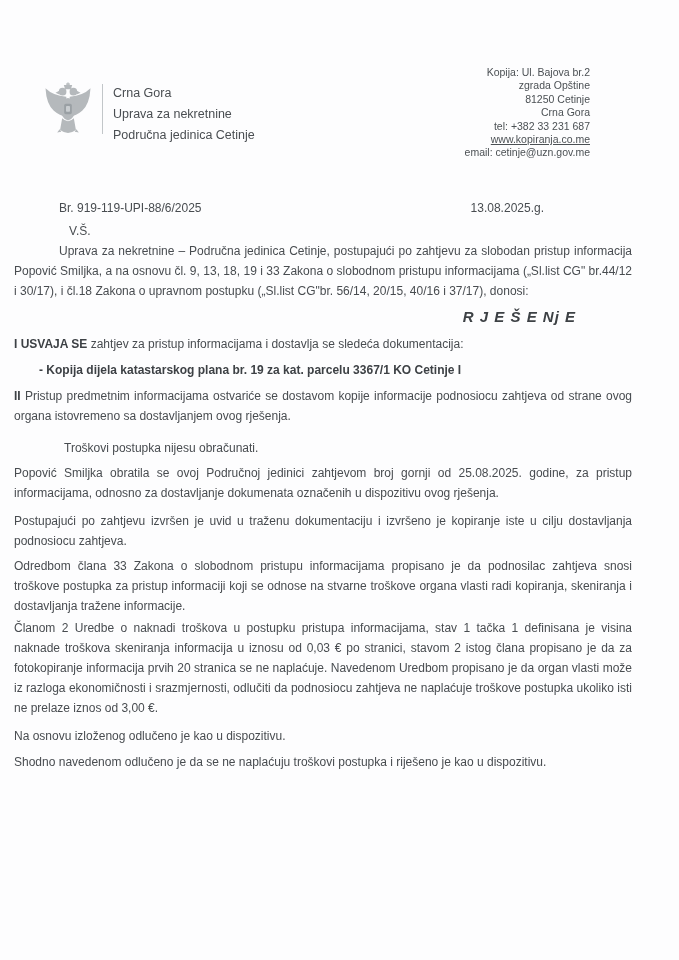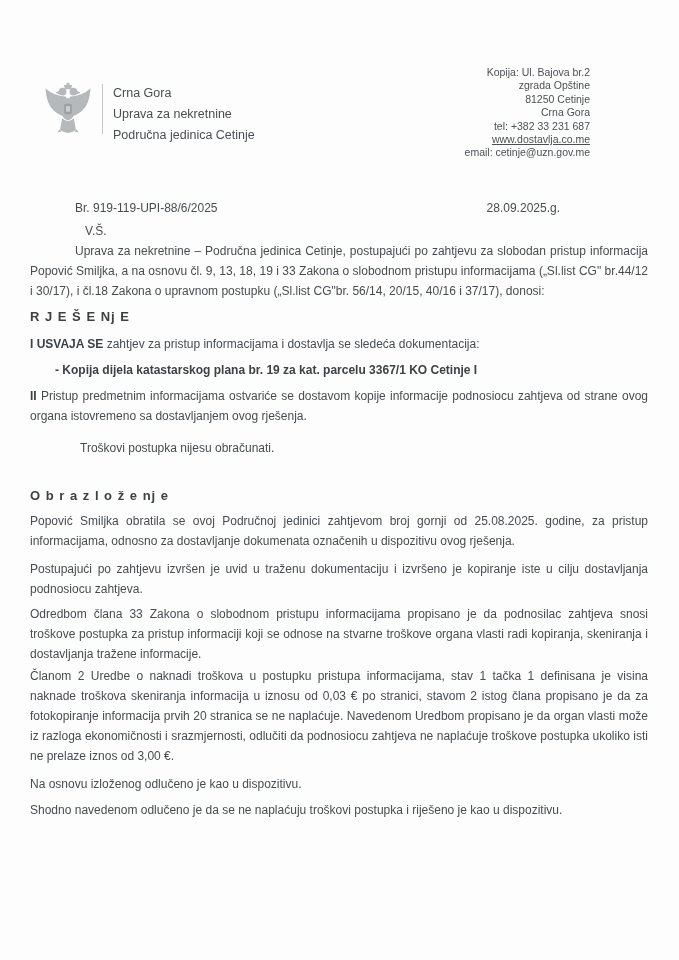--- a/index.html
+++ b/index.html
@@ -33,32 +33,32 @@
     position:absolute;top:66px;right:89px;
     text-align:right;
     font-size:10.5px;line-height:13.4px;color:#4b5054;
     white-space:nowrap;
   }
   .address .site{
     text-decoration:underline;color:#4b5054;cursor:pointer;
   }
   
   .content{
-    position:absolute;left:30px;top:198px;width:618px;
+    position:absolute;left:14px;top:198px;width:618px;
     font-size:12px;line-height:20px;color:#484c50;
   }
   .ref-row{display:flex;justify-content:space-between;}
   .ref-row .ref{margin-left:45px;}
   .ref-row .date{margin-right:88px;}
   .vs{margin:3px 0 0 55px;}
   p{margin:0;}
   .intro{margin-top:0;text-indent:45px;text-align:justify;}
   .title{
-    margin:6px 0 0;text-align:left;
-    font-size:13px;font-weight:bold;letter-spacing:1px;color:#3d4145;
+    margin:6px 0 0;text-align:right;
+    font-size:15px;font-weight:bold;letter-spacing:1px;color:#3d4145;font-style:italic;
   }
   .title.rjesenje{padding-right:56px;}
   .title.obr{margin-top:28px;padding-right:10px;}
   .usvaja{margin-top:7px;}
   .usvaja b,.item2 b{color:#3d4145;}
   .doc{margin:6px 0 0 25px;font-weight:bold;color:#3d4145;}
   .item2{margin-top:6px;text-align:justify;}
   .costs{margin:12px 0 0 50px;}
   .rp{text-align:justify;}
   .rp.p1{margin-top:5px;}
@@ -102,46 +102,45 @@
       <div>Područna jedinica Cetinje</div>
     </div>
   </header>
 
   <aside class="address">
     <div>Kopija: Ul. Bajova br.2</div>
     <div>zgrada Opštine</div>
     <div>81250 Cetinje</div>
     <div>Crna Gora</div>
     <div>tel: +382 33 231 687</div>
-    <div><span class="site">www.dostavlja.co.me</span></div>
+    <div><span class="site">www.kopiranja.co.me</span></div>
     <div>email: cetinje@uzn.gov.me</div>
   </aside>
 
   <main class="content">
 
     <div class="ref-row">
       <span class="ref">Br. 919-119-UPI-88/6/2025</span>
-      <span class="date">28.09.2025.g.</span>
+      <span class="date">13.08.2025.g.</span>
     </div>
 
     <div class="vs">V.Š.</div>
 
     <p class="intro">Uprava za nekretnine – Područna jedinica Cetinje, postupajući po zahtjevu za slobodan pristup informacija Popović Smiljka, a na osnovu čl. 9, 13, 18, 19 i 33 Zakona o slobodnom pristupu informacijama („Sl.list CG" br.44/12 i 30/17), i čl.18 Zakona o upravnom postupku („Sl.list CG"br. 56/14, 20/15, 40/16 i 37/17), donosi:</p>
 
     <h2 class="title rjesenje">R J E Š E Nj E</h2>
 
     <p class="usvaja"><b>I USVAJA SE</b><span> zahtjev za pristup informacijama i dostavlja se sledeća dokumentacija:</span></p>
 
     <p class="doc">- Kopija dijela katastarskog plana br. 19 za kat. parcelu 3367/1 KO Cetinje I</p>
 
     <p class="item2"><b>II</b><span> Pristup predmetnim informacijama ostvariće se dostavom kopije informacije podnosiocu zahtjeva od strane ovog organa  istovremeno sa dostavljanjem ovog rješenja.</span></p>
 
     <p class="costs">Troškovi postupka nijesu obračunati.</p>
 
-    <h2 class="title obr">O b r a z l o ž e nj e</h2>
 
     <p class="rp p1">Popović Smiljka obratila se ovoj Područnoj jedinici zahtjevom broj gornji od 25.08.2025. godine, za pristup informacijama, odnosno za dostavljanje dokumenata označenih u dispozitivu ovog rješenja.</p>
     <p class="rp p2">Postupajući po zahtjevu izvršen je uvid u traženu dokumentaciju i izvršeno je kopiranje iste u cilju dostavljanja podnosiocu zahtjeva.</p>
     <p class="rp p3">Odredbom člana 33 Zakona o slobodnom pristupu informacijama propisano je da podnosilac zahtjeva snosi troškove postupka za pristup informaciji koji se odnose na stvarne troškove organa vlasti radi kopiranja, skeniranja i dostavljanja tražene informacije.</p>
     <p class="rp p4">Članom 2 Uredbe o naknadi troškova u postupku pristupa informacijama, stav 1 tačka 1 definisana je visina naknade troškova skeniranja informacija u iznosu od 0,03 € po stranici, stavom 2 istog člana propisano je da za fotokopiranje informacija prvih 20 stranica se ne naplaćuje. Navedenom Uredbom propisano je da organ vlasti može iz razloga ekonomičnosti i srazmjernosti, odlučiti da podnosiocu zahtjeva ne naplaćuje troškove postupka ukoliko isti ne prelaze iznos od 3,00 €.</p>
     <p class="rp p6">Na osnovu izloženog odlučeno je kao u dispozitivu.</p>
     <p class="rp p5">Shodno navedenom odlučeno je da se ne naplaćuju troškovi postupka i riješeno je kao u dispozitivu.</p>
 
   </main>
 </div>

